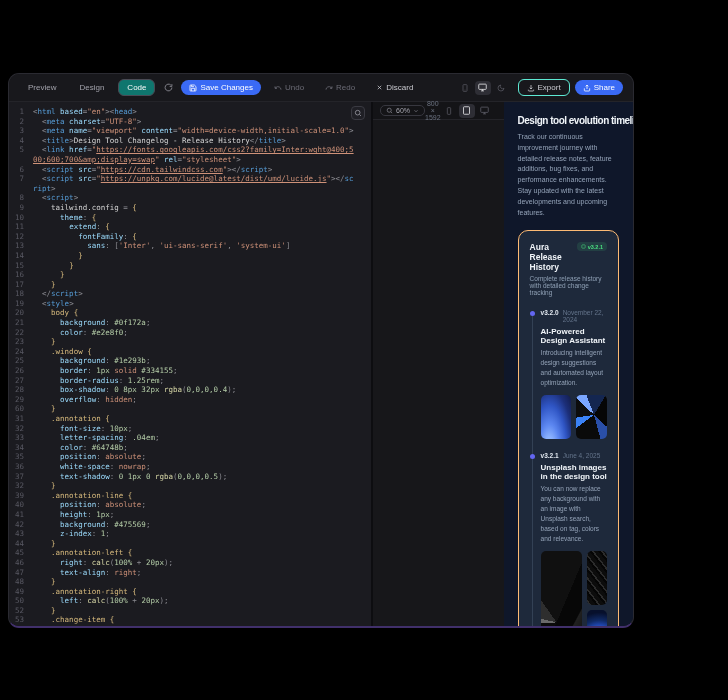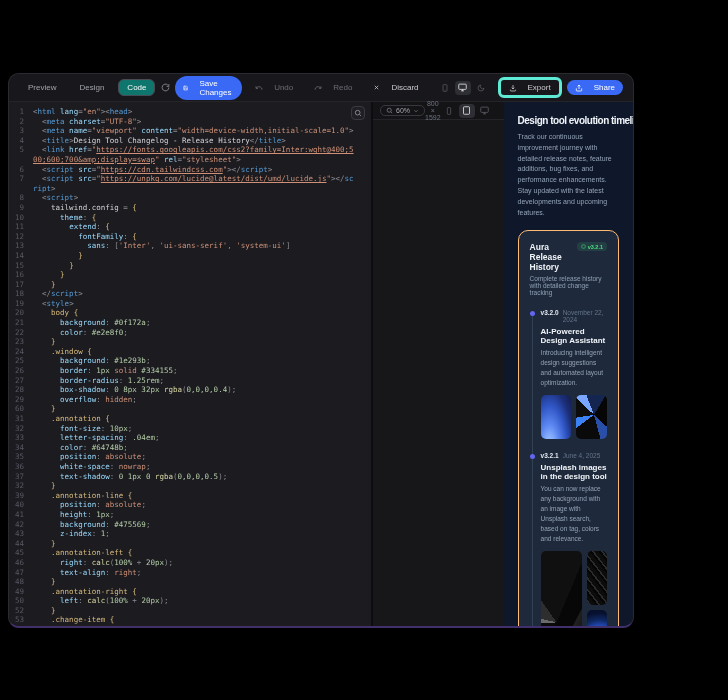--- a/index.html
+++ b/index.html
@@ -11,25 +11,25 @@
     border-radius:11px; display:flex; flex-direction:column; overflow:hidden; }
 
   
   .toolbar { height:28px; flex:0 0 28px; display:flex; align-items:center;
     padding:0 10px; gap:5px; background:#18181c; border-bottom:1px solid #242429; }
   .tab { font-size:8px; color:#a1a1aa; padding:3px 8px; border-radius:6px;
     border:1px solid transparent; cursor:pointer; }
   .tab.sel { background:#0f766e; border-color:#4a4a54; color:#fafafa; }
   .icon-btn { display:flex; align-items:center; justify-content:center;
     width:16px; height:16px; color:#8b8b94; }
-  .btn { display:flex; align-items:center; gap:11px; font-size:8px; color:#c9c9cf;
+  .btn { display:flex; align-items:center; gap:3px; font-size:8px; color:#c9c9cf;
     padding:3px 8px; border-radius:999px; }
   .btn.blue { background:#3a6af5; color:#fff; }
   .btn.dim { color:#6b6b75; }
-  .btn.outline { border:3px solid #5eead4; border-radius:6px; }
+  .btn.outline { border:1px solid #5eead4; border-radius:6px; }
   .spacer { flex:1; }
   .devgrp { display:flex; align-items:center; gap:2px; margin-right:4px; }
   .dev { width:16px; height:14px; border-radius:4px; display:flex; align-items:center;
     justify-content:center; color:#5c5c66; }
   .dev.sel { background:#2e2e35; color:#e4e4e7; }
   svg { display:block; }
 
   
   .main { flex:1; display:flex; min-height:0; }
 
@@ -211,21 +211,21 @@
     <div class="code-panel">
       <div class="code-search">
         <svg width="8" height="8" viewBox="0 0 24 24" fill="none" stroke="currentColor" stroke-width="2.4">
             <circle cx="11" cy="11" r="7"></circle>
             <path d="m21 21-4.3-4.3"></path>
           </svg>
       </div>
       <div id="code-lines">
           <div class="crow">
             <span class="ln">1</span>
-            <div class="lc"><span class="tk-p">&lt;</span><span class="tk-t">html</span><span class="tk-a"> lang</span><span class="tk-p">=</span><span class="tk-s">"en"</span><span class="tk-p">&gt;&lt;</span><span class="tk-t">head</span><span class="tk-p">&gt;</span></div>
+            <div class="lc"><span class="tk-p">&lt;</span><span class="tk-t">html</span><span class="tk-a"> based</span><span class="tk-p">=</span><span class="tk-s">"en"</span><span class="tk-p">&gt;&lt;</span><span class="tk-t">head</span><span class="tk-p">&gt;</span></div>
           </div>
           <div class="crow">
             <span class="ln">2</span>
             <div class="lc"><span class="tk-x">  </span><span class="tk-p">&lt;</span><span class="tk-t">meta</span><span class="tk-a"> charset</span><span class="tk-p">=</span><span class="tk-s">"UTF-8"</span><span class="tk-p">&gt;</span></div>
           </div>
           <div class="crow">
             <span class="ln">3</span>
             <div class="lc"><span class="tk-x">  </span><span class="tk-p">&lt;</span><span class="tk-t">meta</span><span class="tk-a"> name</span><span class="tk-p">=</span><span class="tk-s">"viewport"</span><span class="tk-a"> content</span><span class="tk-p">=</span><span class="tk-s">"width=device-width,initial-scale=1.0"</span><span class="tk-p">&gt;</span></div>
           </div>
           <div class="crow">

